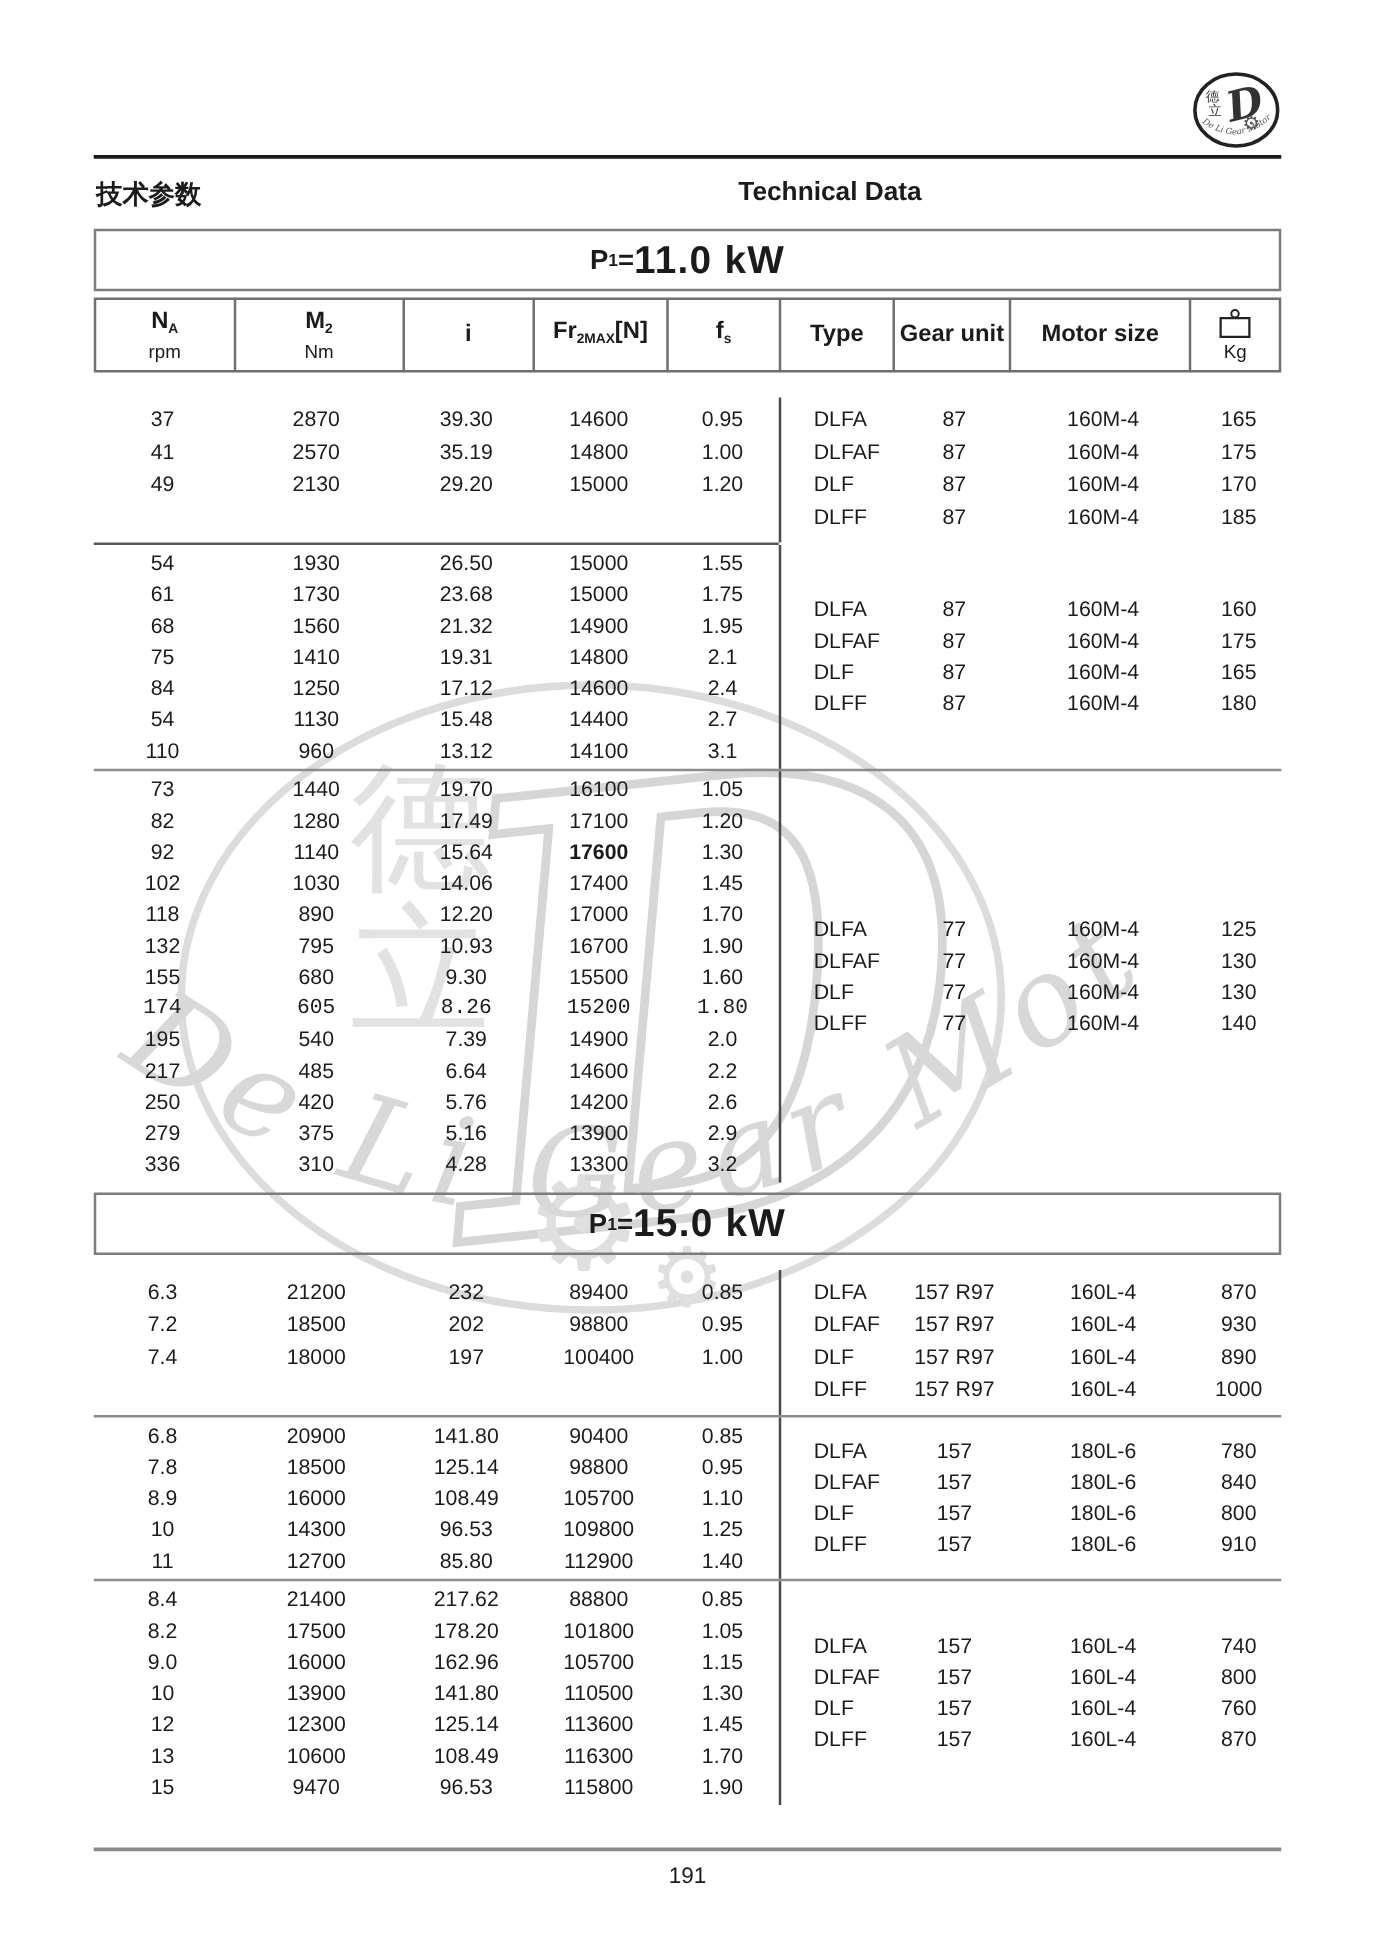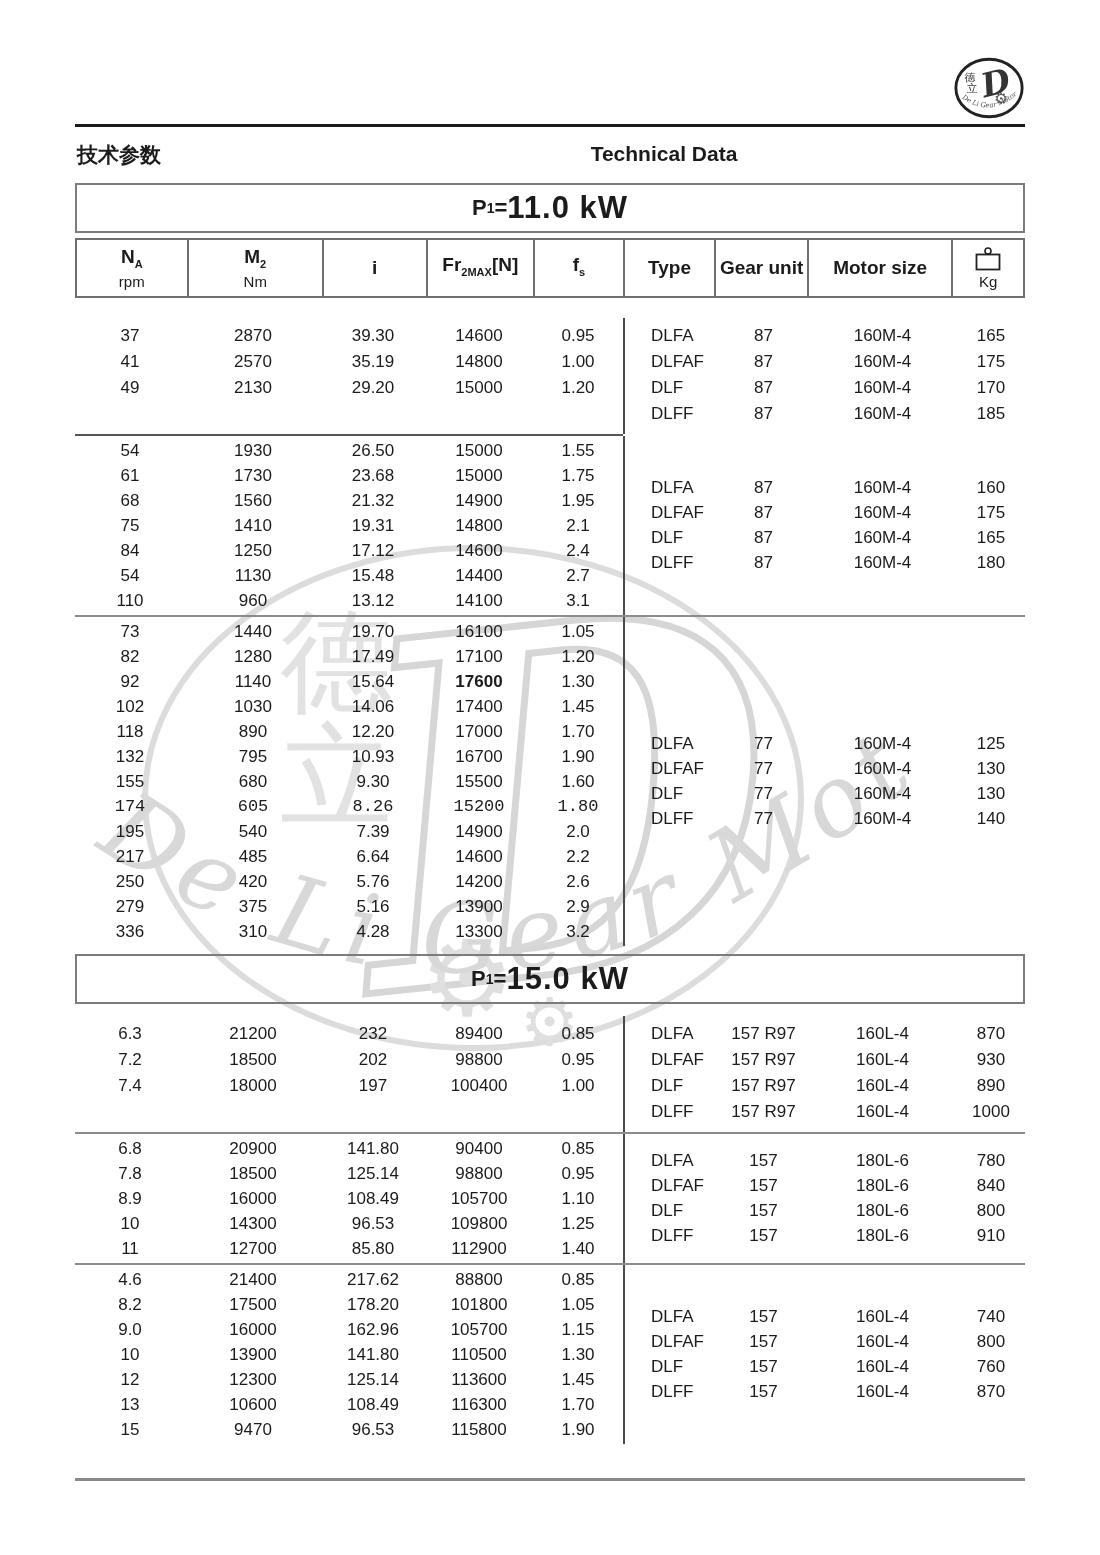--- a/index.html
+++ b/index.html
@@ -519,21 +519,21 @@
               <div class="cell" style="width: 93px;">157</div>
               <div class="cell" style="width: 145px;">180L-6</div>
               <div class="cell" style="width: 72px;">910</div>
             </div>
           </div>
         </div>
         <div class="sep sep-full"></div>
         <div class="group" style="height: 179px;">
           <div class="g-left">
             <div class="lrow" style="height: 25px;">
-              <div class="cell" style="width: 110px;">4.6</div>
+              <div class="cell" style="width: 110px;">8.4</div>
               <div class="cell" style="width: 136px;">21400</div>
               <div class="cell" style="width: 104px;">217.62</div>
               <div class="cell" style="width: 108px;">88800</div>
               <div class="cell" style="width: 90px;">0.85</div>
             </div>
             <div class="lrow" style="height: 25px;">
               <div class="cell" style="width: 110px;">8.2</div>
               <div class="cell" style="width: 136px;">17500</div>
               <div class="cell" style="width: 104px;">178.20</div>
               <div class="cell" style="width: 108px;">101800</div>
@@ -598,15 +598,16 @@
               <div class="cell cell-type" style="width: 92px;">DLFF</div>
               <div class="cell" style="width: 93px;">157</div>
               <div class="cell" style="width: 145px;">160L-4</div>
               <div class="cell" style="width: 72px;">870</div>
             </div>
           </div>
         </div>
       </div>
 
     <div class="footer-rule"></div>
+    <div class="page-number">191</div>
 
   </div>
 </div>
 
 </body></html>

